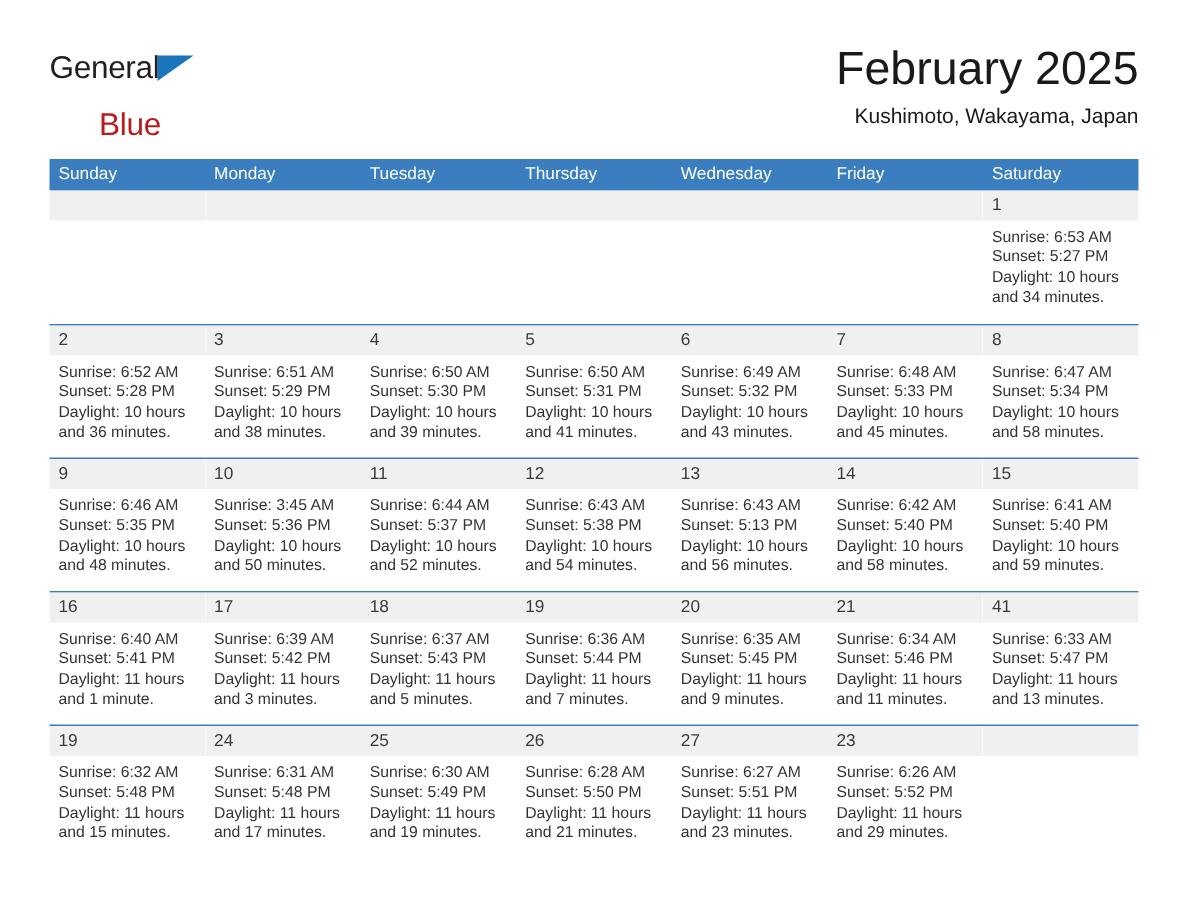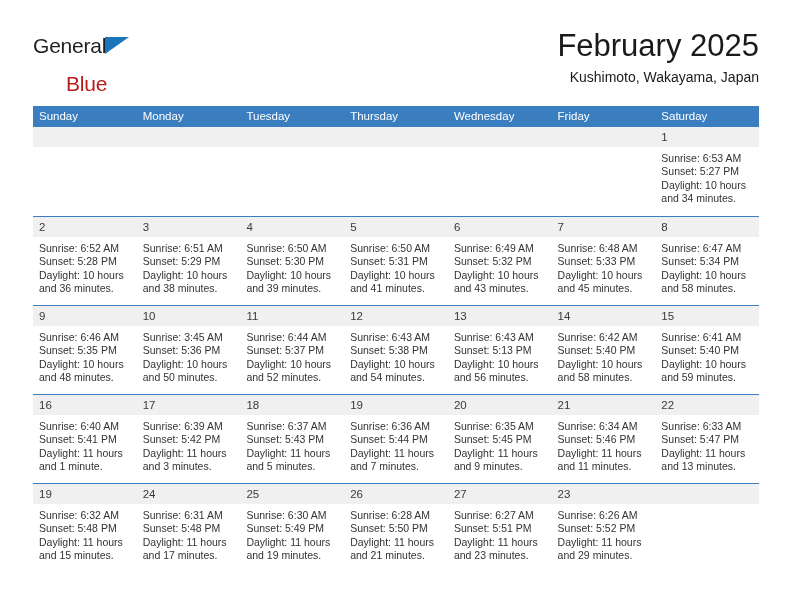--- a/index.html
+++ b/index.html
@@ -389,21 +389,21 @@
           <div class="day-cell">
             <div class="day-num-band"><span class="day-num">21</span></div>
             <div class="day-info">
               <div class="info-line">Sunrise: 6:34 AM</div>
               <div class="info-line">Sunset: 5:46 PM</div>
               <div class="info-line">Daylight: 11 hours</div>
               <div class="info-line">and 11 minutes.</div>
             </div>
           </div>
           <div class="day-cell">
-            <div class="day-num-band"><span class="day-num">22</span></div>
+            <div class="day-num-band"><span class="day-num">41</span></div>
             <div class="day-info">
               <div class="info-line">Sunrise: 6:33 AM</div>
               <div class="info-line">Sunset: 5:47 PM</div>
               <div class="info-line">Daylight: 11 hours</div>
               <div class="info-line">and 13 minutes.</div>
             </div>
           </div>
         </div>
         <div class="week-row">
           <div class="day-cell">

